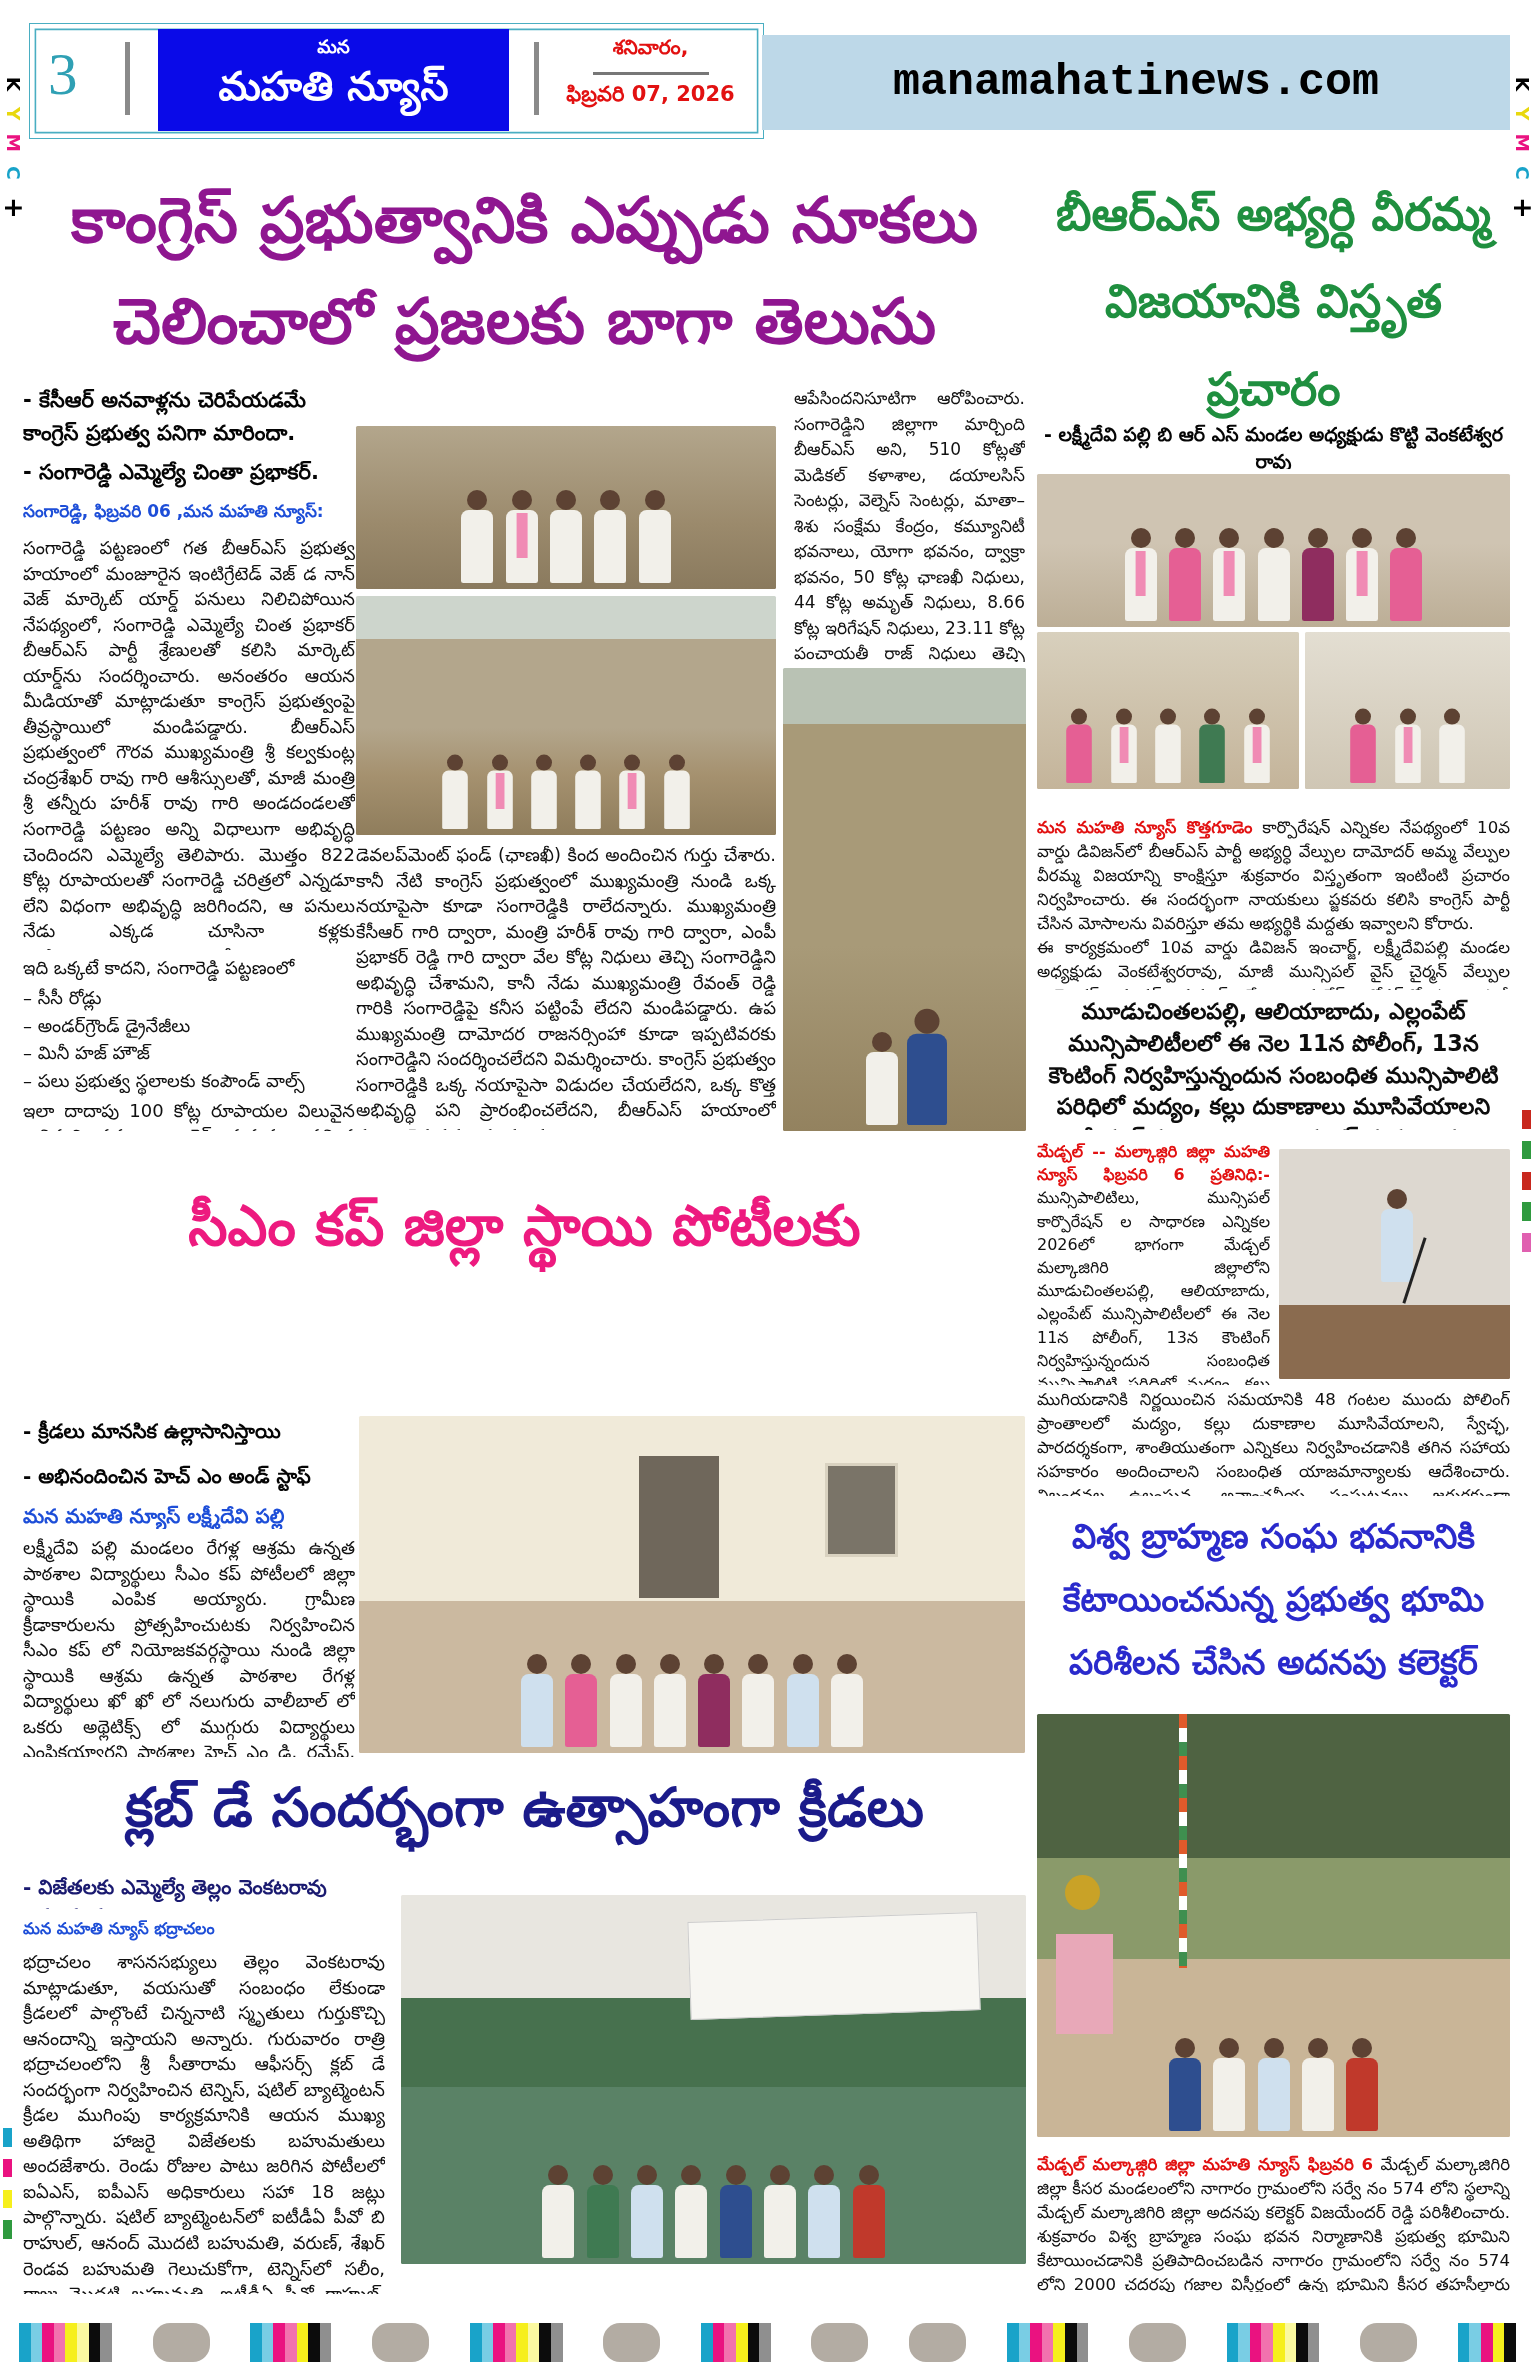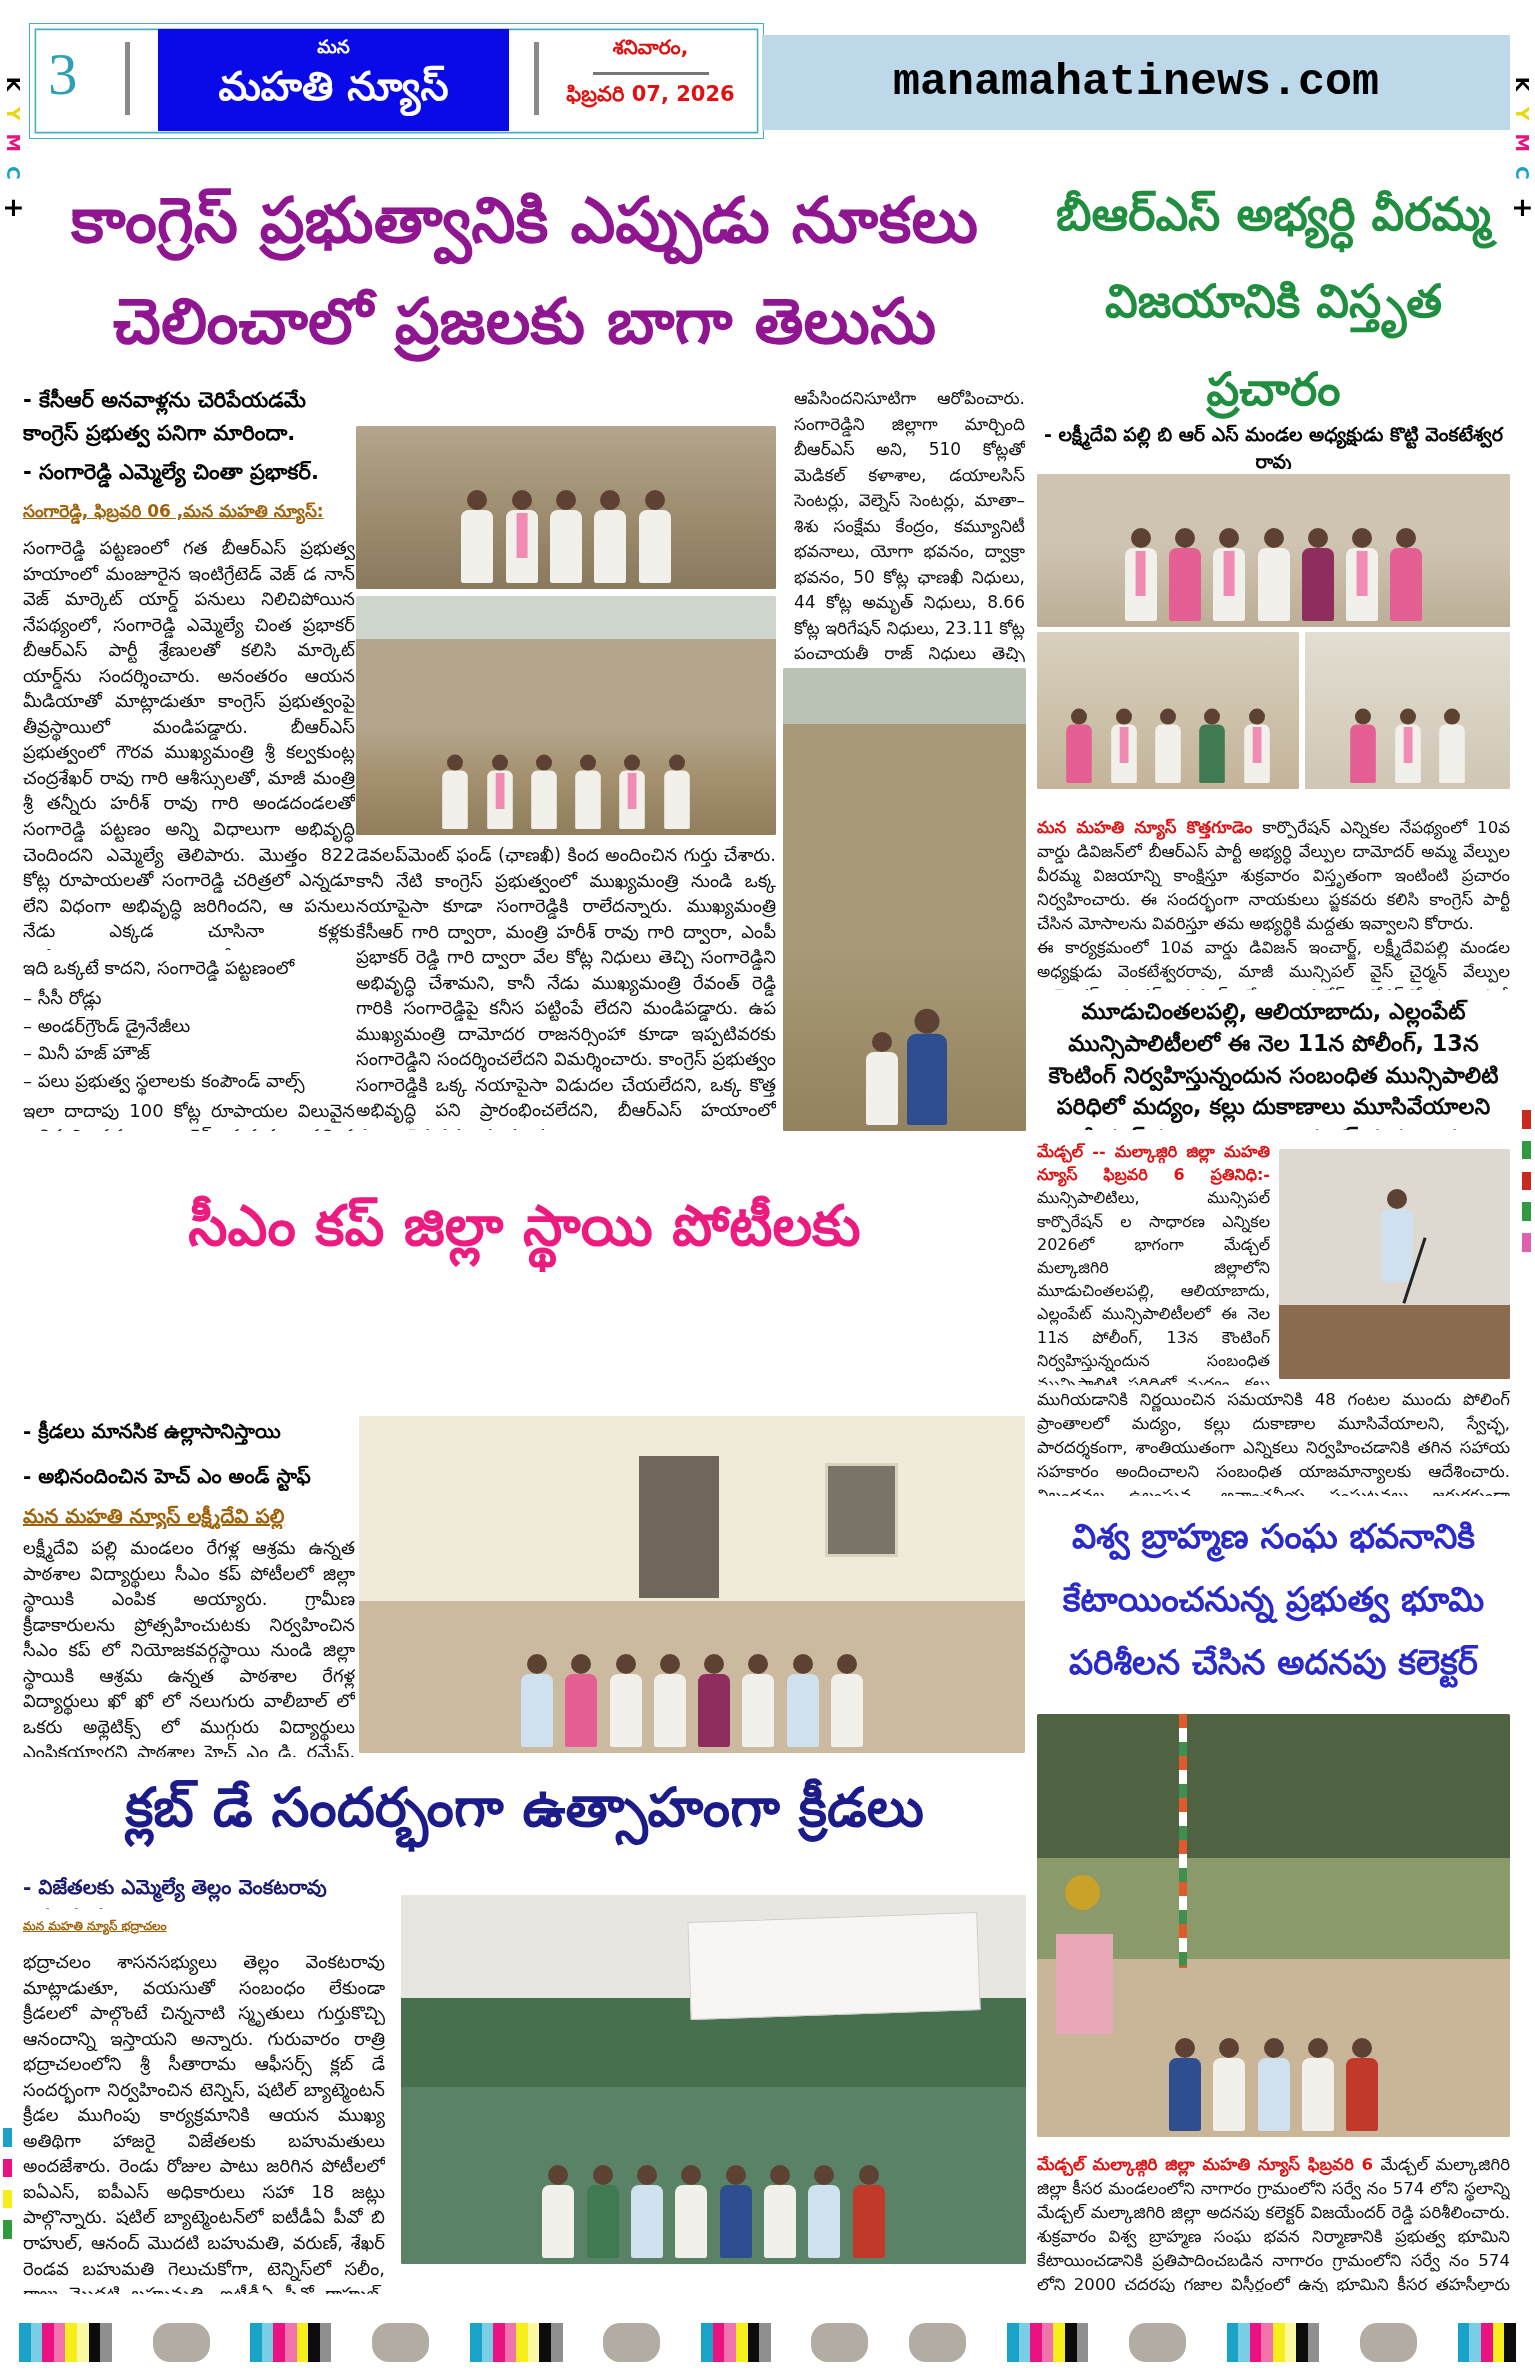--- a/index.html
+++ b/index.html
@@ -2,21 +2,21 @@
 <html style="font-size:12.3px"><head>
 <meta charset="utf-8">
 <style>
   html,body{margin:0;padding:0;background:#fff;}
   #page{position:relative;width:1535px;height:2377px;background:#fff;overflow:hidden;
         font-family:"DejaVu Sans",sans-serif;color:#111;}
   .abs{position:absolute;}
   .clip{overflow:hidden;}
   .body-txt{font-size:18px;line-height:1.42;text-align:justify;color:#101010;}
   .sm-txt{font-size:16.6px;line-height:1.45;text-align:justify;color:#101010;}
-  .dateline{color:#a16207;font-weight:bold;font-size:17px;text-decoration:underline;}
+  .dateline{color:#1d4ed8;font-weight:bold;font-size:17px;}
   .lead{color:#e21111;font-weight:bold;}
   .subhead{font-weight:bold;color:#050505;}
   .hl{font-weight:bold;text-align:center;}
   .h-purple{font-size:63px;line-height:1.6;color:#8f1690;}
   .h-pink{font-size:56px;line-height:1.7;color:#ed1a7f;}
   .h-navy{font-size:54px;line-height:1.5;color:#1b1b8a;}
   .h-green{font-size:46px;line-height:1.9;color:#1f8f3f;}
   .h-blue{font-size:34px;line-height:1.85;color:#2a2acc;}
   .statement{font-size:22.4px;line-height:1.42;font-weight:bold;text-align:center;color:#0d0d0d;}
   ul.dashlist{list-style:none;margin:4.6px 0;padding:0;}
@@ -208,21 +208,21 @@
       <div class="fig"></div>
       <div class="fig c2"></div>
       <div class="fig"></div>
       <div class="fig c3"></div>
       <div class="fig"></div>
     </div>
   </div>
 
   <div class="abs hl h-navy" style="left:23px;top:1767px;width:1003px;">క్లబ్ డే సందర్భంగా ఉత్సాహంగా క్రీడలు</div>
   <div class="abs subhead clip" style="left:23px;top:1875px;width:362px;height:34px;font-size:20px;color:#1a1a70;">- విజేతలకు ఎమ్మెల్యే తెల్లం వెంకటరావు బహుమతులు</div>
-  <div class="abs dateline clip" style="left:23px;top:1919px;width:362px;height:25px;font-size:12px;">మన మహతి న్యూస్ భద్రాచలం</div>
+  <div class="abs dateline clip" style="left:23px;top:1919px;width:362px;height:25px;font-size:16px;">మన మహతి న్యూస్ భద్రాచలం</div>
   <div class="abs body-txt clip" style="left:23px;top:1949px;width:362px;height:345px;">భద్రాచలం శాసనసభ్యులు తెల్లం వెంకటరావు మాట్లాడుతూ, వయసుతో సంబంధం లేకుండా క్రీడలలో పాల్గొంటే చిన్ననాటి స్మృతులు గుర్తుకొచ్చి ఆనందాన్ని ఇస్తాయని అన్నారు. గురువారం రాత్రి భద్రాచలంలోని శ్రీ సీతారామ ఆఫీసర్స్ క్లబ్ డే సందర్భంగా నిర్వహించిన టెన్నిస్, షటిల్ బ్యాట్మెంటన్ క్రీడల ముగింపు కార్యక్రమానికి ఆయన ముఖ్య అతిథిగా హాజరై విజేతలకు బహుమతులు అందజేశారు. రెండు రోజుల పాటు జరిగిన పోటీలలో ఐఏఎస్, ఐపీఎస్ అధికారులు సహా 18 జట్లు పాల్గొన్నారు. షటిల్ బ్యాట్మెంటన్‌లో ఐటీడీఏ పీవో బి రాహుల్, ఆనంద్ మొదటి బహుమతి, వరుణ్, శేఖర్ రెండవ బహుమతి గెలుచుకోగా, టెన్నిస్‌లో సలీం, రాజు మొదటి బహుమతి, ఐటీడీఏ పీవో రాహుల్, రాజేందర్ రెండవ బహుమతి సాధించారు. జిల్లా స్థాయి విజేతలు హరిప్రసన్నకుమార్, కుంజ సురేష్ కుమార్ రాష్ట్ర స్థాయికి ఎంపిక కావడంతో ఐటిడిఏ పిఓ రాహుల్, జడ్జి శివ నాయక్, ఏ ఎస్ పి విక్రాంత్ కుమార్ సింగ్ చేతుల మీదుగా సన్మానించారు. కార్యక్రమంలో తాసిల్దార్ ధనియాల వెంకటేశ్వర్లు, డాక్టర్లు రమేష్ చంద్ర, విజయ్ రావు, మోటార్ వెహికల్ ఇన్స్పెక్టర్ సంగం వెంకట పుల్లయ్య,సర్పంచ్ పూణేం కృష్ణ మరియు క్లబ్ సభ్యులు పాల్గొన్నారు</div>
   <div class="ph ph-club" style="left:401px;top:1895px;width:625px;height:369px;">
     <div class="banner"></div>
     <div class="figrow">
       <div class="fig"></div>
       <div class="fig c6"></div>
       <div class="fig c3"></div>
       <div class="fig"></div>
       <div class="fig c5"></div>
       <div class="fig"></div>

